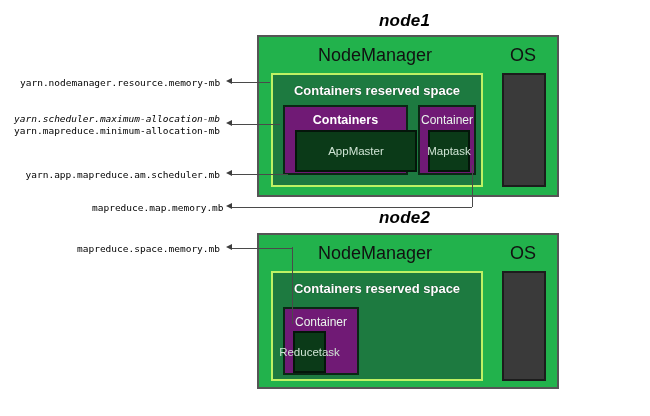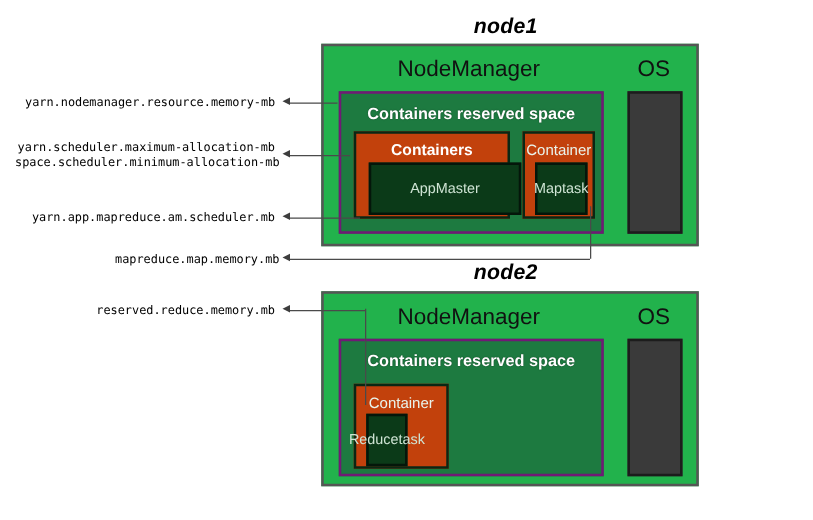--- a/index.html
+++ b/index.html
@@ -18,28 +18,28 @@
 
   
   .nm-caption{position:absolute;font-size:18px;color:#111;text-align:center;}
   .os-caption{position:absolute;font-size:18px;color:#111;text-align:center;}
 
   
   .os-slab{position:absolute;background:#3a3a3a;border:2px solid #1c1c1c;
            box-sizing:border-box;}
 
   
-  .reserved{position:absolute;background:#1d7a40;border:2px solid #701a75;
+  .reserved{position:absolute;background:#1d7a40;border:2px solid #bef264;
             box-sizing:border-box;}
   .reserved-label{position:absolute;left:0;right:0;top:8px;text-align:center;
                   font-size:13px;font-weight:bold;color:#ffffff;
                   text-shadow:0 0 1px rgba(0,0,0,.6);}
 
   
-  .cbox{position:absolute;background:#c2410c;border:2px solid #0a2714;
+  .cbox{position:absolute;background:#701a75;border:2px solid #0a2714;
         box-sizing:border-box;text-decoration:underline;}
   .cbox-title{position:absolute;left:0;right:0;top:6px;text-align:center;
               font-size:12px;color:#e9f4ec;}
   .cbox-title.bold{font-weight:bold;font-size:12.5px;color:#ffffff;}
 
   
   .task{position:absolute;background:#0b3a18;border:2px solid #04160a;
         box-sizing:border-box;display:flex;align-items:center;
         justify-content:center;}
   .task span{font-size:11.5px;color:#cfe4d4;text-align:center;line-height:13px;}
@@ -110,32 +110,32 @@
           <span>task</span>
         </div>
       </div>
     </div>
   </div>
 
   <div class="lbl" style="left:20px;top:77px;width:200px;">yarn.nodemanager.resource.memory-mb</div>
   <div class="arrow-left" style="left:226px;top:78px;"></div>
   <div class="hline" style="left:232px;top:81.5px;width:38px;"></div>
 
-  <div class="lbl" style="left:12px;top:113px;width:208px;">yarn.scheduler.maximum-allocation-mb</div>
-  <div class="lbl" style="left:12px;top:125px;width:208px;">space.scheduler.minimum-allocation-mb</div>
+  <div class="lbl" style="left:12px;top:113px;width:208px;font-style:italic;">yarn.scheduler.maximum-allocation-mb</div>
+  <div class="lbl" style="left:12px;top:125px;width:208px;">yarn.mapreduce.minimum-allocation-mb</div>
   <div class="arrow-left" style="left:226px;top:120px;"></div>
   <div class="hline" style="left:232px;top:123.5px;width:48px;"></div>
 
   <div class="lbl" style="left:24px;top:169px;width:196px;">yarn.app.mapreduce.am.scheduler.mb</div>
   <div class="arrow-left" style="left:226px;top:170px;"></div>
   <div class="hline" style="left:232px;top:173.5px;width:56px;"></div>
 
   <div class="lbl" style="left:92px;top:202px;width:128px;">mapreduce.map.memory.mb</div>
   <div class="arrow-left" style="left:226px;top:203px;"></div>
   <div class="hline" style="left:232px;top:206.5px;width:240px;"></div>
   <div class="vline" style="left:471.5px;top:165px;height:42px;"></div>
 
-  <div class="lbl" style="left:72px;top:243px;width:148px;">reserved.reduce.memory.mb</div>
+  <div class="lbl" style="left:72px;top:243px;width:148px;">mapreduce.space.memory.mb</div>
   <div class="arrow-left" style="left:226px;top:244px;"></div>
   <div class="hline" style="left:232px;top:247.5px;width:60px;"></div>
   <div class="vline" style="left:291.5px;top:247px;height:77px;"></div>
 
 </div>
 
 </body></html>

